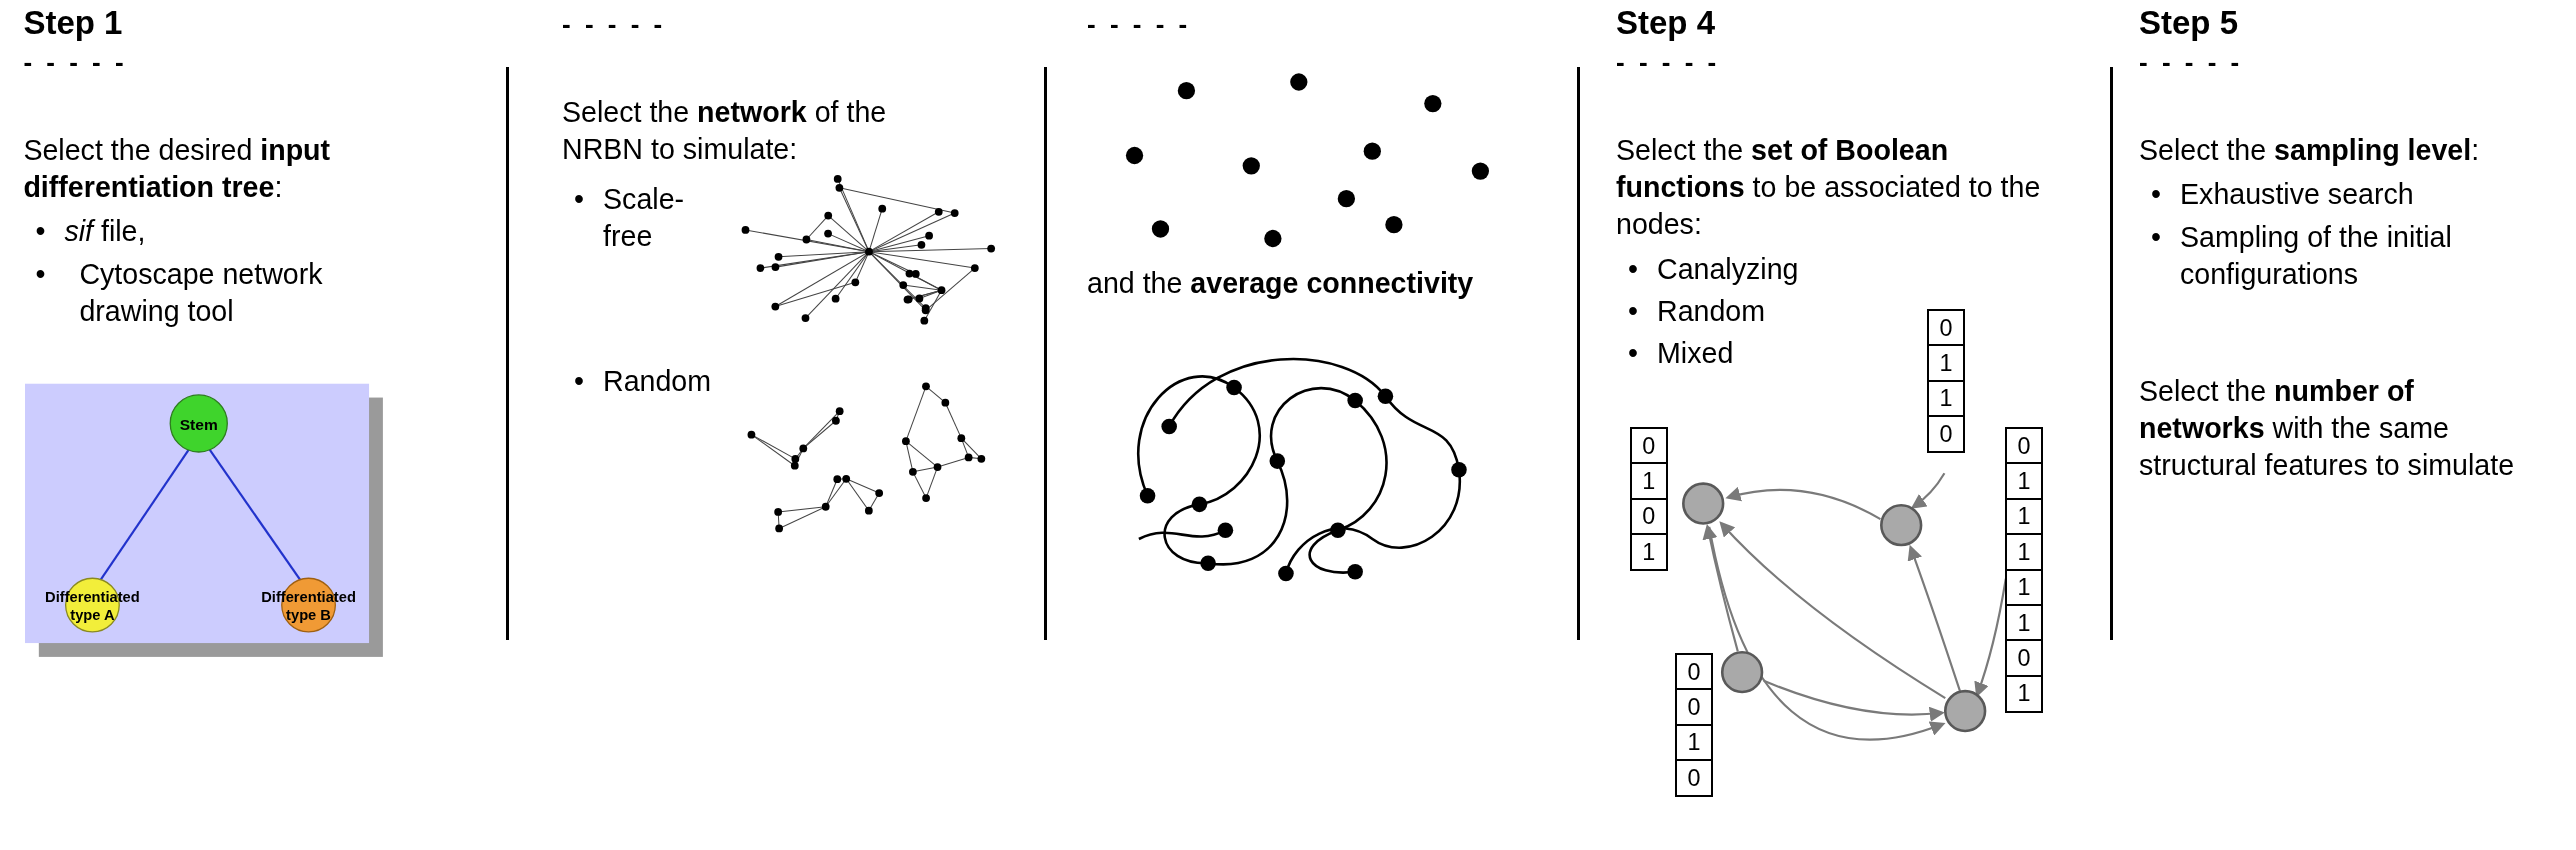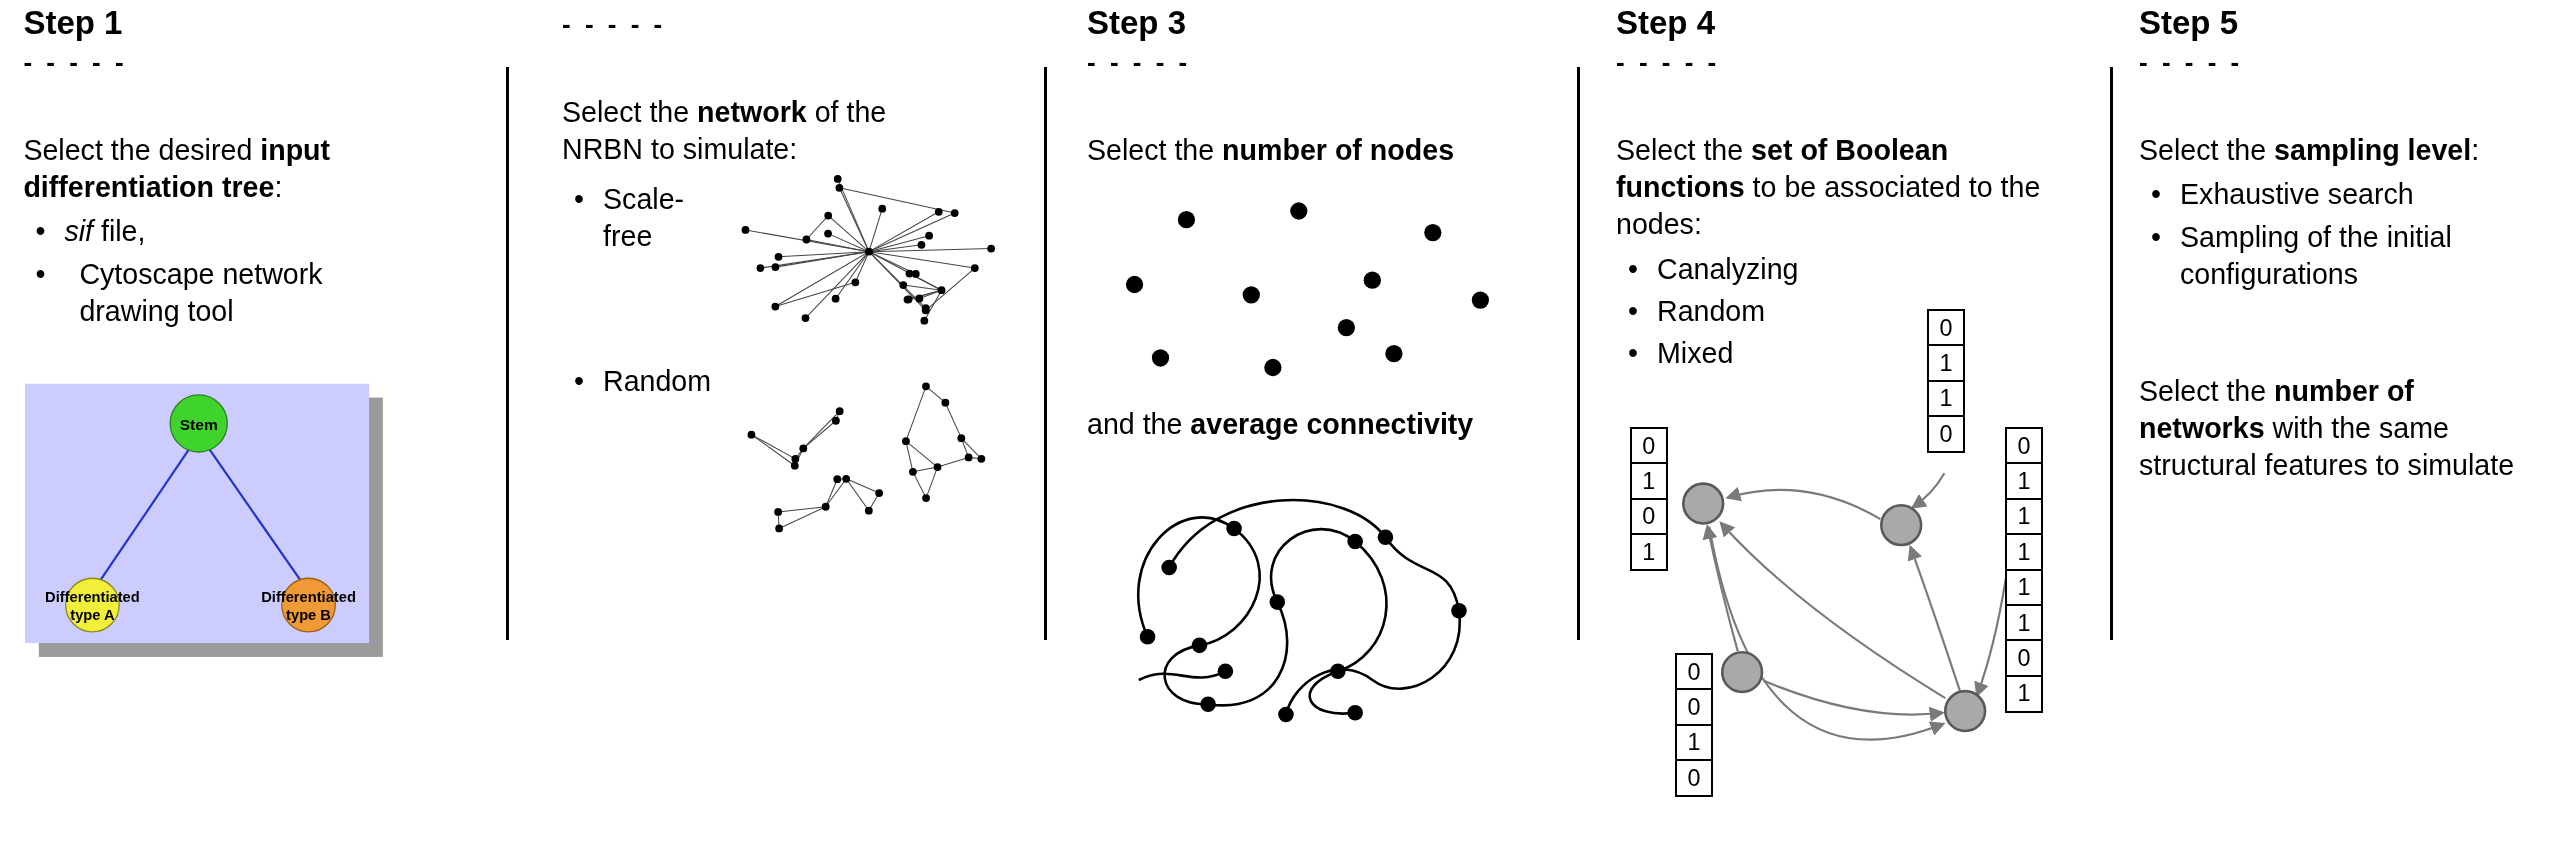--- a/index.html
+++ b/index.html
@@ -213,39 +213,37 @@
           <circle cx="34.04338330589235" cy="89.72458979929797" r="4.5" fill="#000"></circle>
           <circle cx="131.70554998889565" cy="73.67906791740097" r="4.5" fill="#000"></circle>
           <circle cx="136.0639765728265" cy="62.57740782923065" r="4.5" fill="#000"></circle>
         </svg>
     </div>
   </div>
 
   <div class="divider" style="left:1044px;"></div>
 
   <div class="col" style="left:1087px;width:476px;">
-    <div class="step-title">Step 3</div>
-    <div class="dashes">- - - - -</div>
-    <div class="para" style="width:467px;"><span>Select the </span><b>number of nodes</b></div>
+    <div class="dashes">- - - - -</div>
 
     <svg id="dots-net" class="dots-svg" width="415" height="192" viewBox="0 0 480 222">
         <circle cx="115" cy="25" r="10" fill="#000"></circle>
         <circle cx="245" cy="15" r="10" fill="#000"></circle>
         <circle cx="400" cy="40" r="10" fill="#000"></circle>
         <circle cx="55" cy="100" r="10" fill="#000"></circle>
         <circle cx="190" cy="112" r="10" fill="#000"></circle>
         <circle cx="330" cy="95" r="10" fill="#000"></circle>
         <circle cx="455" cy="118" r="10" fill="#000"></circle>
         <circle cx="85" cy="185" r="10" fill="#000"></circle>
         <circle cx="215" cy="196" r="10" fill="#000"></circle>
         <circle cx="355" cy="180" r="10" fill="#000"></circle>
         <circle cx="300" cy="150" r="10" fill="#000"></circle>
       </svg>
 
-    <div class="para2" style="width:467px;margin-top:16px;"><span>and the </span><b>average connectivity</b></div>
+    <div class="para2" style="width:467px;margin-top:4px;"><span>and the </span><b>average connectivity</b></div>
 
     <svg class="tangle-svg" width="391" height="270" viewBox="0 0 452 312">
       <path d="M 70,210 C 30,120 110,40 170,85 C 230,130 190,210 130,220 C 70,230 80,290 140,288"></path>
       <path d="M 140,288 C 220,300 250,230 220,170 C 190,110 260,60 310,100"></path>
       <path d="M 310,100 C 370,150 350,230 290,250 C 235,270 255,305 310,298"></path>
       <path d="M 95,130 C 150,30 300,35 345,95 C 380,145 420,120 430,180"></path>
       <path d="M 430,180 C 440,250 370,290 330,260 C 290,230 240,260 230,300"></path>
       <path d="M 60,260 C 100,240 120,270 160,250"></path>
       <g>
         <circle cx="70" cy="210" r="9"></circle>

